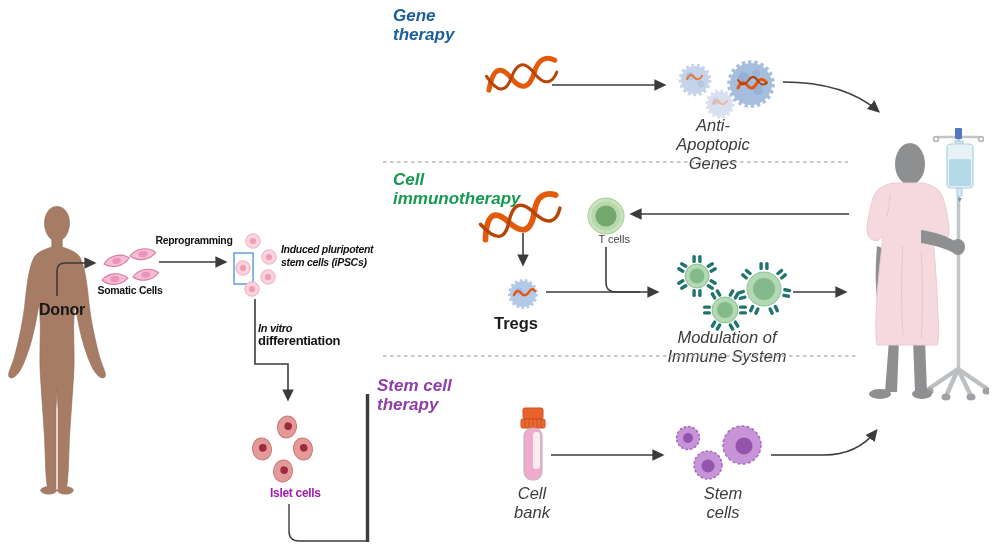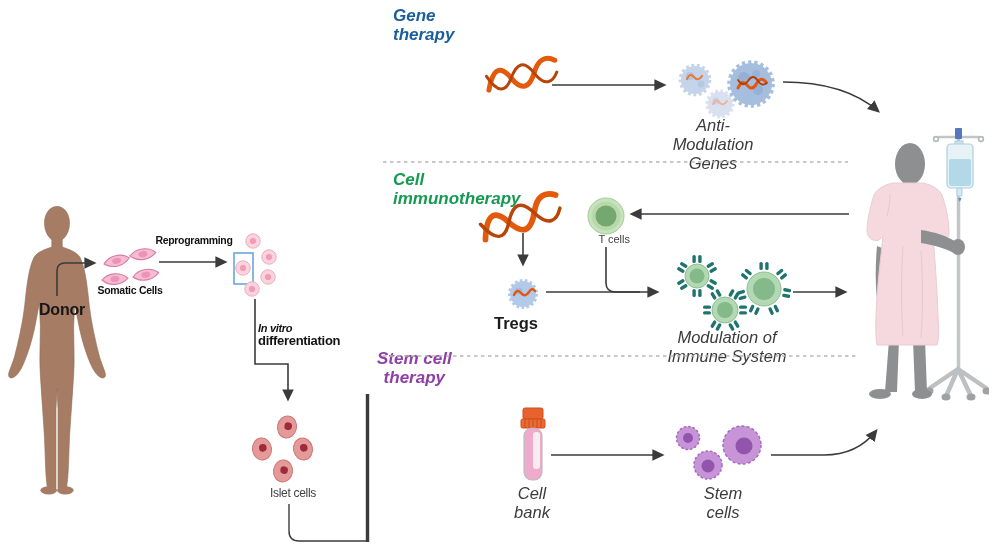--- a/index.html
+++ b/index.html
@@ -11,21 +11,21 @@
   .t-gene{color:#1b5e9c;}
   .t-imm{color:#169a52;}
   .t-stem{color:#8e3fa8;}
   .cap-lbl{font-size:16.5px;line-height:19px;color:#3b3b3b;text-align:center;}
   .left-lbl{font-size:16.5px;line-height:19px;color:#3b3b3b;text-align:left;}
   .sm-lbl{font-size:11px;color:#3f3f3f;text-align:right;}
   .bold-lbl{font-size:16.5px;font-weight:700;color:#1b1b1b;text-align:left;}
   .cond{font-weight:700;font-size:10.5px;line-height:12.5px;color:#121212;letter-spacing:-0.3px;}
   .cond-c{text-align:center;}
   .donor-lbl{font-weight:600;font-size:16px;color:#161616;letter-spacing:-0.2px;}
-  .islet-lbl{font-weight:400;font-size:12px;color:#404040;letter-spacing:-0.3px;}
+  .islet-lbl{font-weight:700;font-size:12px;color:#a21caf;letter-spacing:-0.3px;}
   svg{display:block;}
 </style>
 </head>
 <body>
 
 <div class="stage">
 
   <svg class="abs" style="left:5px;top:205px;" width="104" height="292" viewBox="0 0 100 280">
     <path fill="#a67c64" stroke="#8f6a54" stroke-width="0.6" d="M50,1 C43,1 38,8 38,17 C38,24 41,30 45,33 L45,40 C36,43 29,46 27,52 C23,61 21,76 19,96
          C17,113 13,131 9,146 C6,156 2,162 4,165 C7,168 13,163 17,154 C22,143 27,127 30,110 L33,94
@@ -60,20 +60,22 @@
         <circle r="3.1" fill="#f09cb2"></circle>
       </g>
     </defs>
     <rect x="4" y="23" width="19" height="31" fill="none" stroke="#6aa5dc" stroke-width="1.6"></rect>
     <use href="#ipc" transform="translate(23,11)"></use>
     <use href="#ipc" transform="translate(39,27)"></use>
     <use href="#ipc" transform="translate(13,38)"></use>
     <use href="#ipc" transform="translate(38,47)"></use>
     <use href="#ipc" transform="translate(22,59)"></use>
   </svg>
+  <div class="abs cond pre" style="left:281px;top:243px;">Induced pluripotent
+stem cells (iPSCs)</div>
 
   <div class="abs" style="left:258px;top:322px;">
     <div class="cond" style="font-style:italic;font-size:11px;">In vitro</div>
     <div class="cond" style="font-size:13px;">differentiation</div>
   </div>
 
   <svg class="abs" style="left:248px;top:414px;" width="68" height="72" viewBox="0 0 68 72">
     <defs>
       <g id="isl">
         <ellipse rx="9.5" ry="11" fill="#e59a9a" stroke="#cf7878" stroke-width="1"></ellipse>
@@ -84,21 +86,21 @@
     <use href="#isl" transform="translate(55,35) rotate(-12)"></use>
     <use href="#isl" transform="translate(35,57) rotate(8)"></use>
     <use href="#isl" transform="translate(14,35) rotate(-8)"></use>
   </svg>
   <div class="abs islet-lbl" style="left:270px;top:486px;">Islet cells</div>
 
   <div class="abs sec-title t-gene pre" style="left:393px;top:6px;">Gene
 therapy</div>
   <div class="abs sec-title t-imm pre" style="left:393px;top:170px;">Cell
 immunotherapy</div>
-  <div class="abs sec-title t-stem pre" style="left:377px;top:349px;text-align:center;">Stem cell
+  <div class="abs sec-title t-stem pre" style="left:377px;top:376px;">Stem cell
 therapy</div>
 
   <svg class="abs" style="left:483px;top:52px;transform:rotate(-10deg);" width="80" height="48" viewBox="0 0 80 48">
     <path d="M4,32 C12,10 20,10 28,24 C36,38 44,38 52,22 C58,10 66,8 74,14" fill="none" stroke="#e35a0c" stroke-width="5" stroke-linecap="round"></path>
     <path d="M4,18 C12,36 20,38 28,24 C36,10 44,8 52,24 C60,38 68,36 74,26" fill="none" stroke="#b84508" stroke-width="3" stroke-linecap="round"></path>
   </svg>
 
   <svg class="abs" style="left:668px;top:48px;" width="112" height="74" viewBox="0 0 112 74">
 
     <circle cx="27" cy="32" r="14" fill="#c5d4ea"></circle>
@@ -114,21 +116,21 @@
 
     <circle cx="83" cy="36" r="21" fill="#a6bede"></circle>
     <circle cx="83" cy="36" r="21.8" fill="none" stroke="#a6bede" stroke-width="4" stroke-dasharray="3.2 3"></circle>
     <circle cx="76" cy="30" r="6" fill="#7c98c8" opacity="0.4"></circle>
     <circle cx="90" cy="42" r="5" fill="#7c98c8" opacity="0.35"></circle>
     <circle cx="88" cy="26" r="4" fill="#7c98c8" opacity="0.3"></circle>
     <path d="M70,40 q4,-9 9,-3 q5,7 10,-2 q4,-7 9,-1" fill="none" stroke="#e3560d" stroke-width="3" stroke-linecap="round"></path>
     <path d="M70,32 q5,8 10,1 q5,-8 10,0 q4,6 9,2" fill="none" stroke="#b33f06" stroke-width="1.8" stroke-linecap="round"></path>
   </svg>
   <div class="abs cap-lbl pre" style="left:650px;top:116px;width:126px;">Anti-
-Modulation
+Apoptopic
 Genes</div>
 
   <svg class="abs" style="left:476px;top:190px;transform:rotate(-18deg);" width="92" height="56" viewBox="0 0 80 48">
     <path d="M4,32 C12,10 20,10 28,24 C36,38 44,38 52,22 C58,10 66,8 74,14" fill="none" stroke="#e35a0c" stroke-width="5" stroke-linecap="round"></path>
     <path d="M4,18 C12,36 20,38 28,24 C36,10 44,8 52,24 C60,38 68,36 74,26" fill="none" stroke="#b84508" stroke-width="3" stroke-linecap="round"></path>
   </svg>
 
   <svg class="abs" style="left:586px;top:196px;" width="40" height="40" viewBox="0 0 40 40">
     <circle cx="20" cy="20" r="18" fill="#c8e2bd" stroke="#a3cc96" stroke-width="1"></circle>
     <circle cx="20" cy="20" r="14.5" fill="#b7d8ab"></circle>

